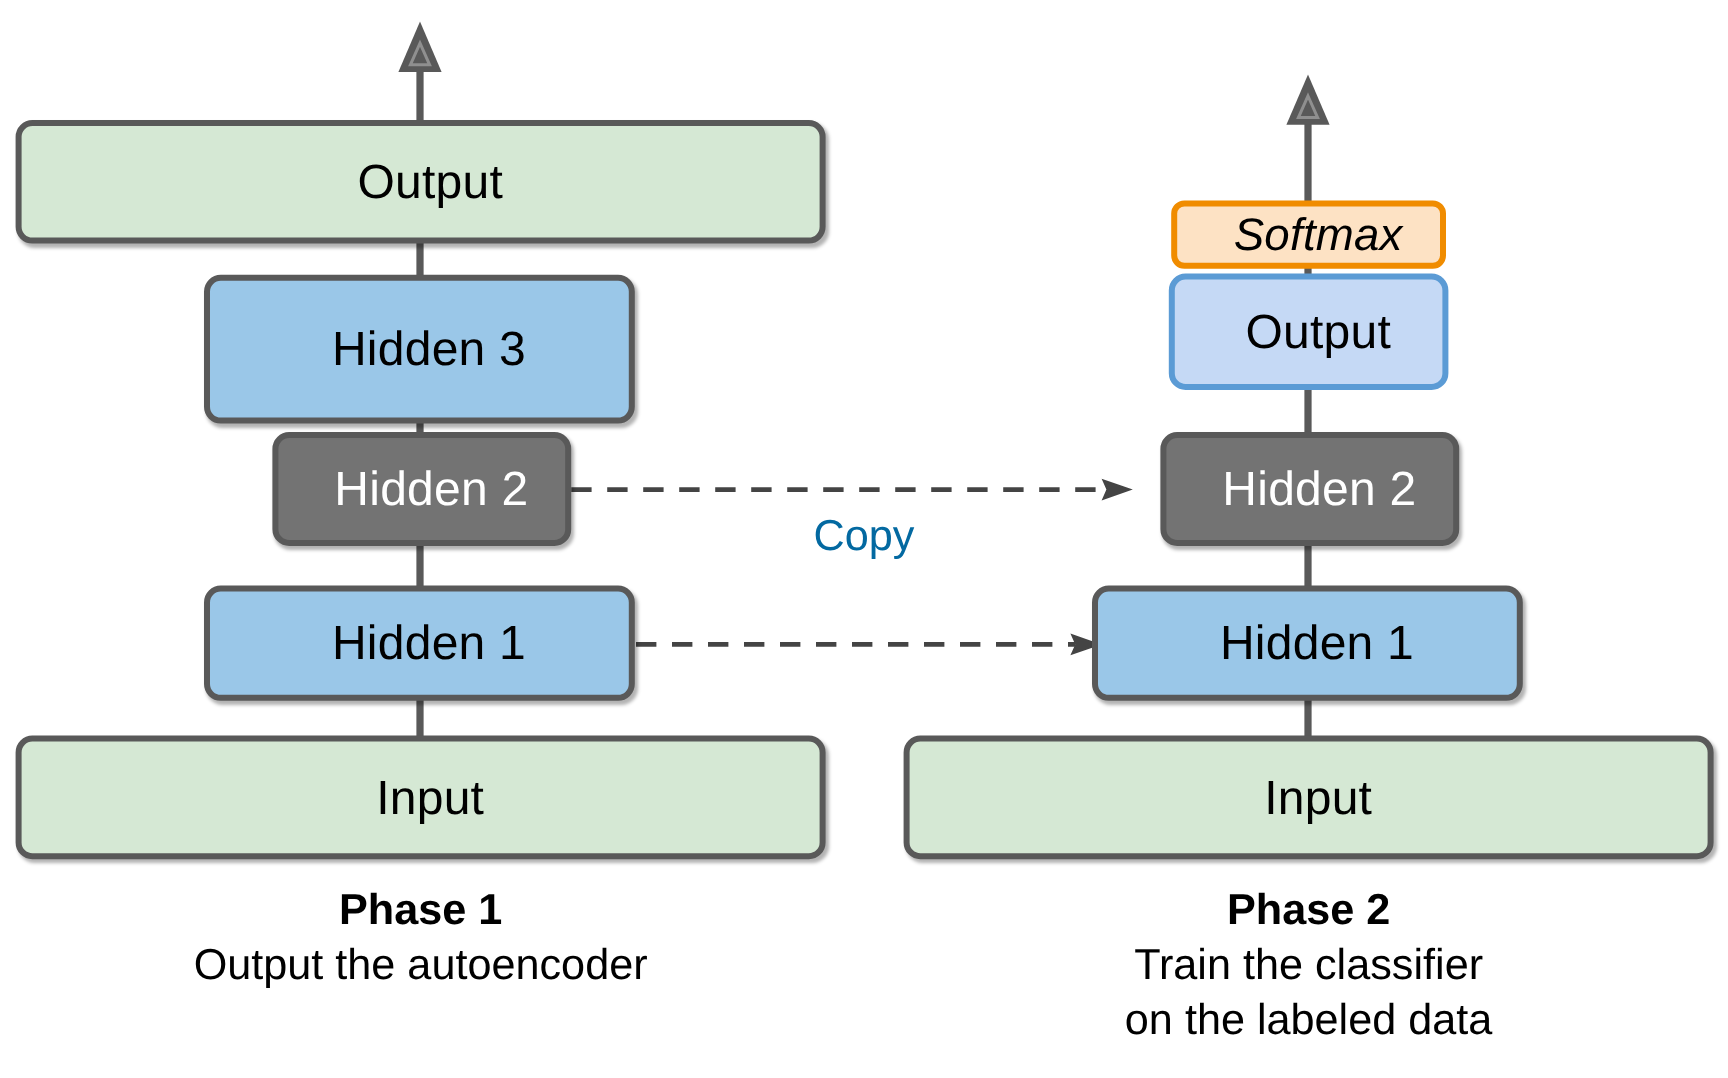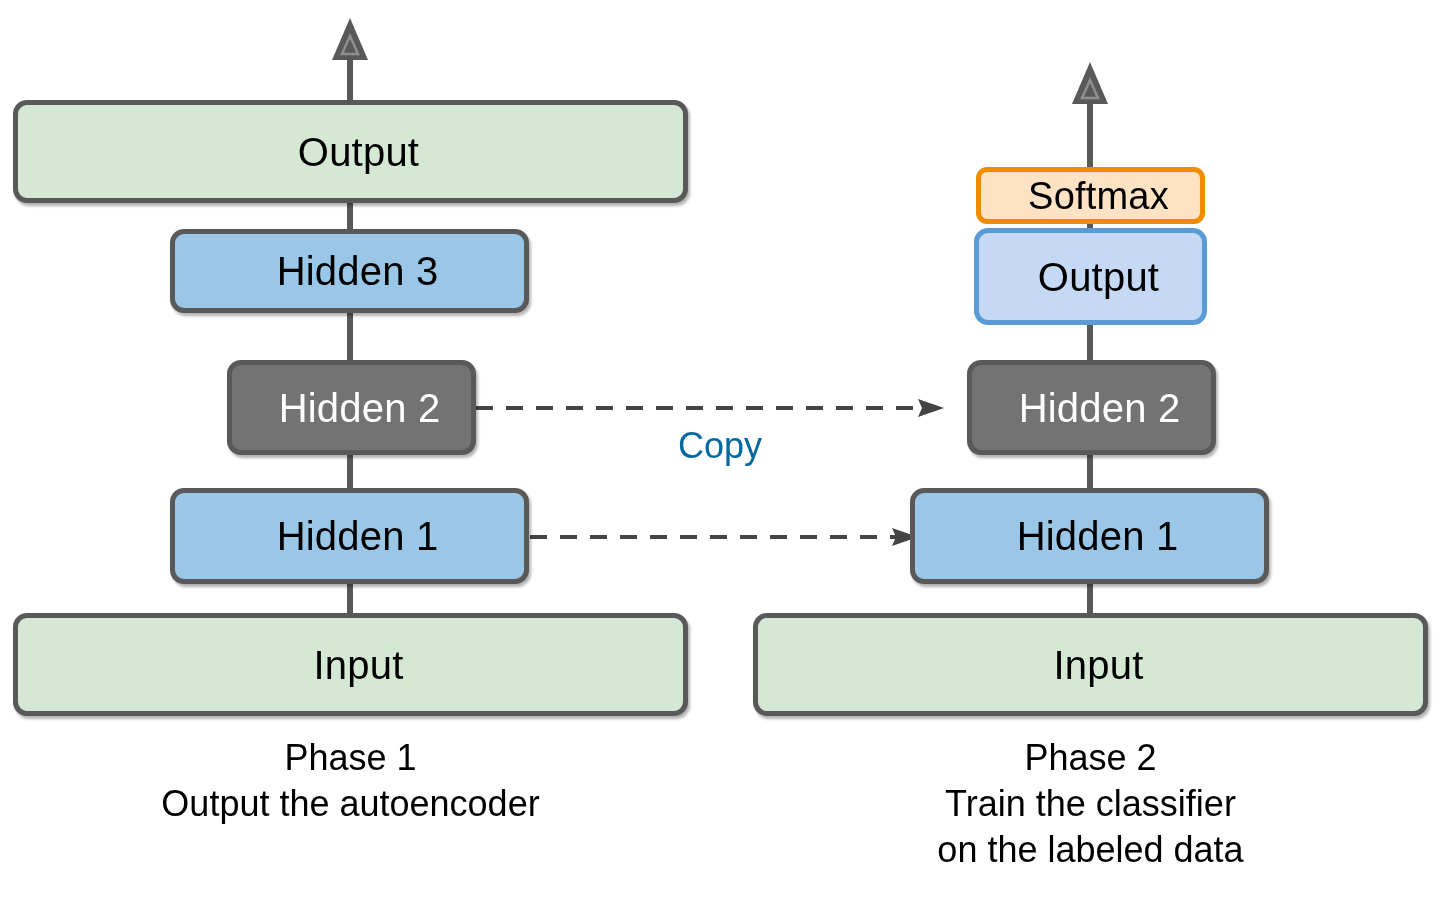--- a/index.html
+++ b/index.html
@@ -40,20 +40,21 @@
   .node.green  { background: #d5e8d4; }
   .node.blue   { background: #9ac7e8; }
   .node.red    { background: #737373; color: #ffffff; }
 
   .node.softmax {
     background: #fde2c4;
     border: 5px solid #f08c00;
     border-radius: 11px;
     box-shadow: none;
     z-index: 5;
+    font-style: italic;
   }
   .node.outputblue {
     background: #c5d9f5;
     border: 5px solid #5b9bd5;
     border-radius: 14px;
     box-shadow: none;
     z-index: 4;
   }
 
   
@@ -74,21 +75,21 @@
 
   
   .caption {
     position: absolute;
     text-align: center;
     color: #000000;
     z-index: 3;
   }
   .caption .phase-title {
     font-size: 36px;
-    font-weight: normal;
+    font-weight: bold;
     line-height: 1.28;
     display: block;
   }
   .caption .phase-line {
     font-size: 36px;
     font-weight: normal;
     line-height: 1.28;
     display: block;
   }
 
@@ -115,21 +116,21 @@
 
   <svg class="arrow-up" style="left:325px; top:14px;" width="50" height="50" viewBox="0 0 50 50">
     <polygon points="25,4 43,46 7,46" fill="#595959"></polygon>
     <polygon points="25,22 33,40 17,40" fill="none" stroke="#8f8f8f" stroke-width="2.5"></polygon>
   </svg>
 
   <div class="node gray-stroke green" style="left:13px; top:100px; width:675px; height:103px;">
     <span>Output</span>
   </div>
 
-  <div class="node gray-stroke blue" style="left:170px; top:229px; width:359px; height:84px;">
+  <div class="node gray-stroke blue" style="left:170px; top:229px; width:359px; height:124px;">
     <span>Hidden 3</span>
   </div>
 
   <div class="node gray-stroke red" style="left:227px; top:360px; width:249px; height:95px;">
     <span>Hidden 2</span>
   </div>
 
   <div class="node gray-stroke blue" style="left:170px; top:488px; width:359px; height:96px;">
     <span>Hidden 1</span>
   </div>

